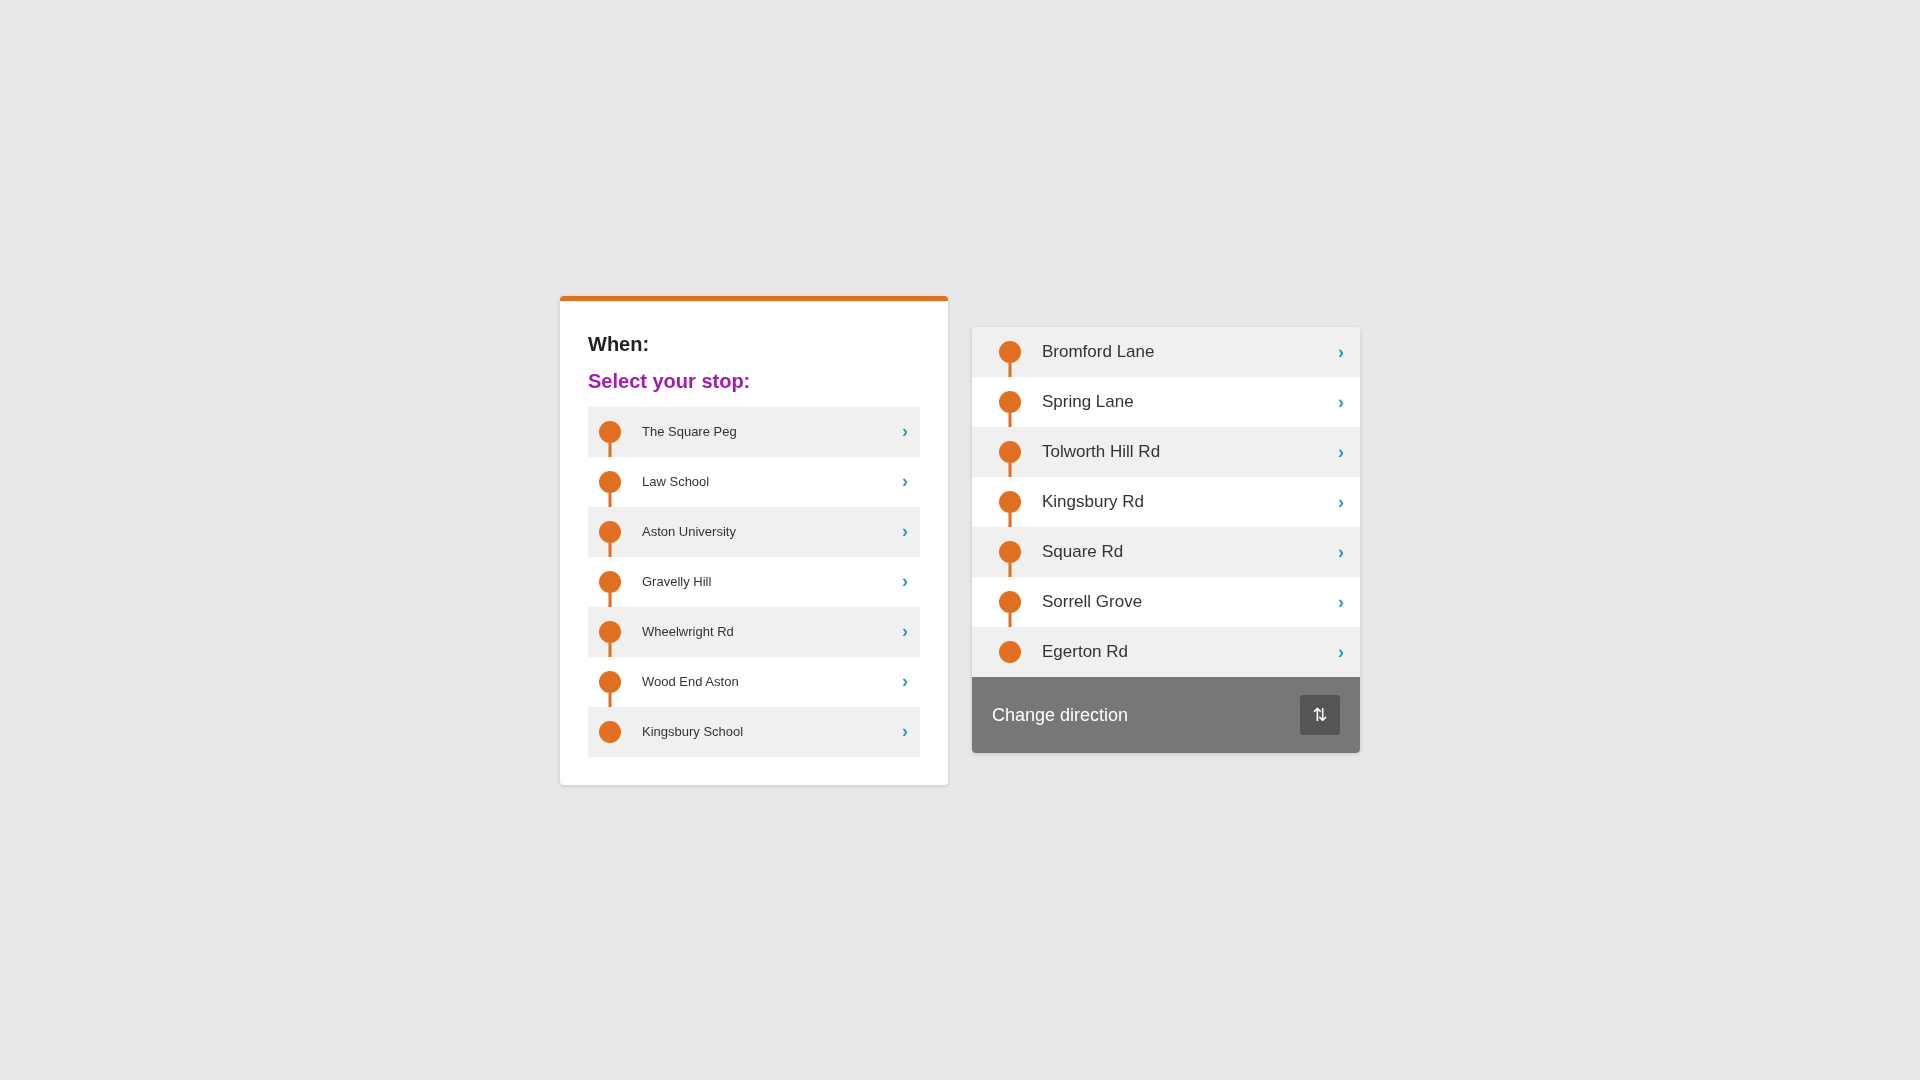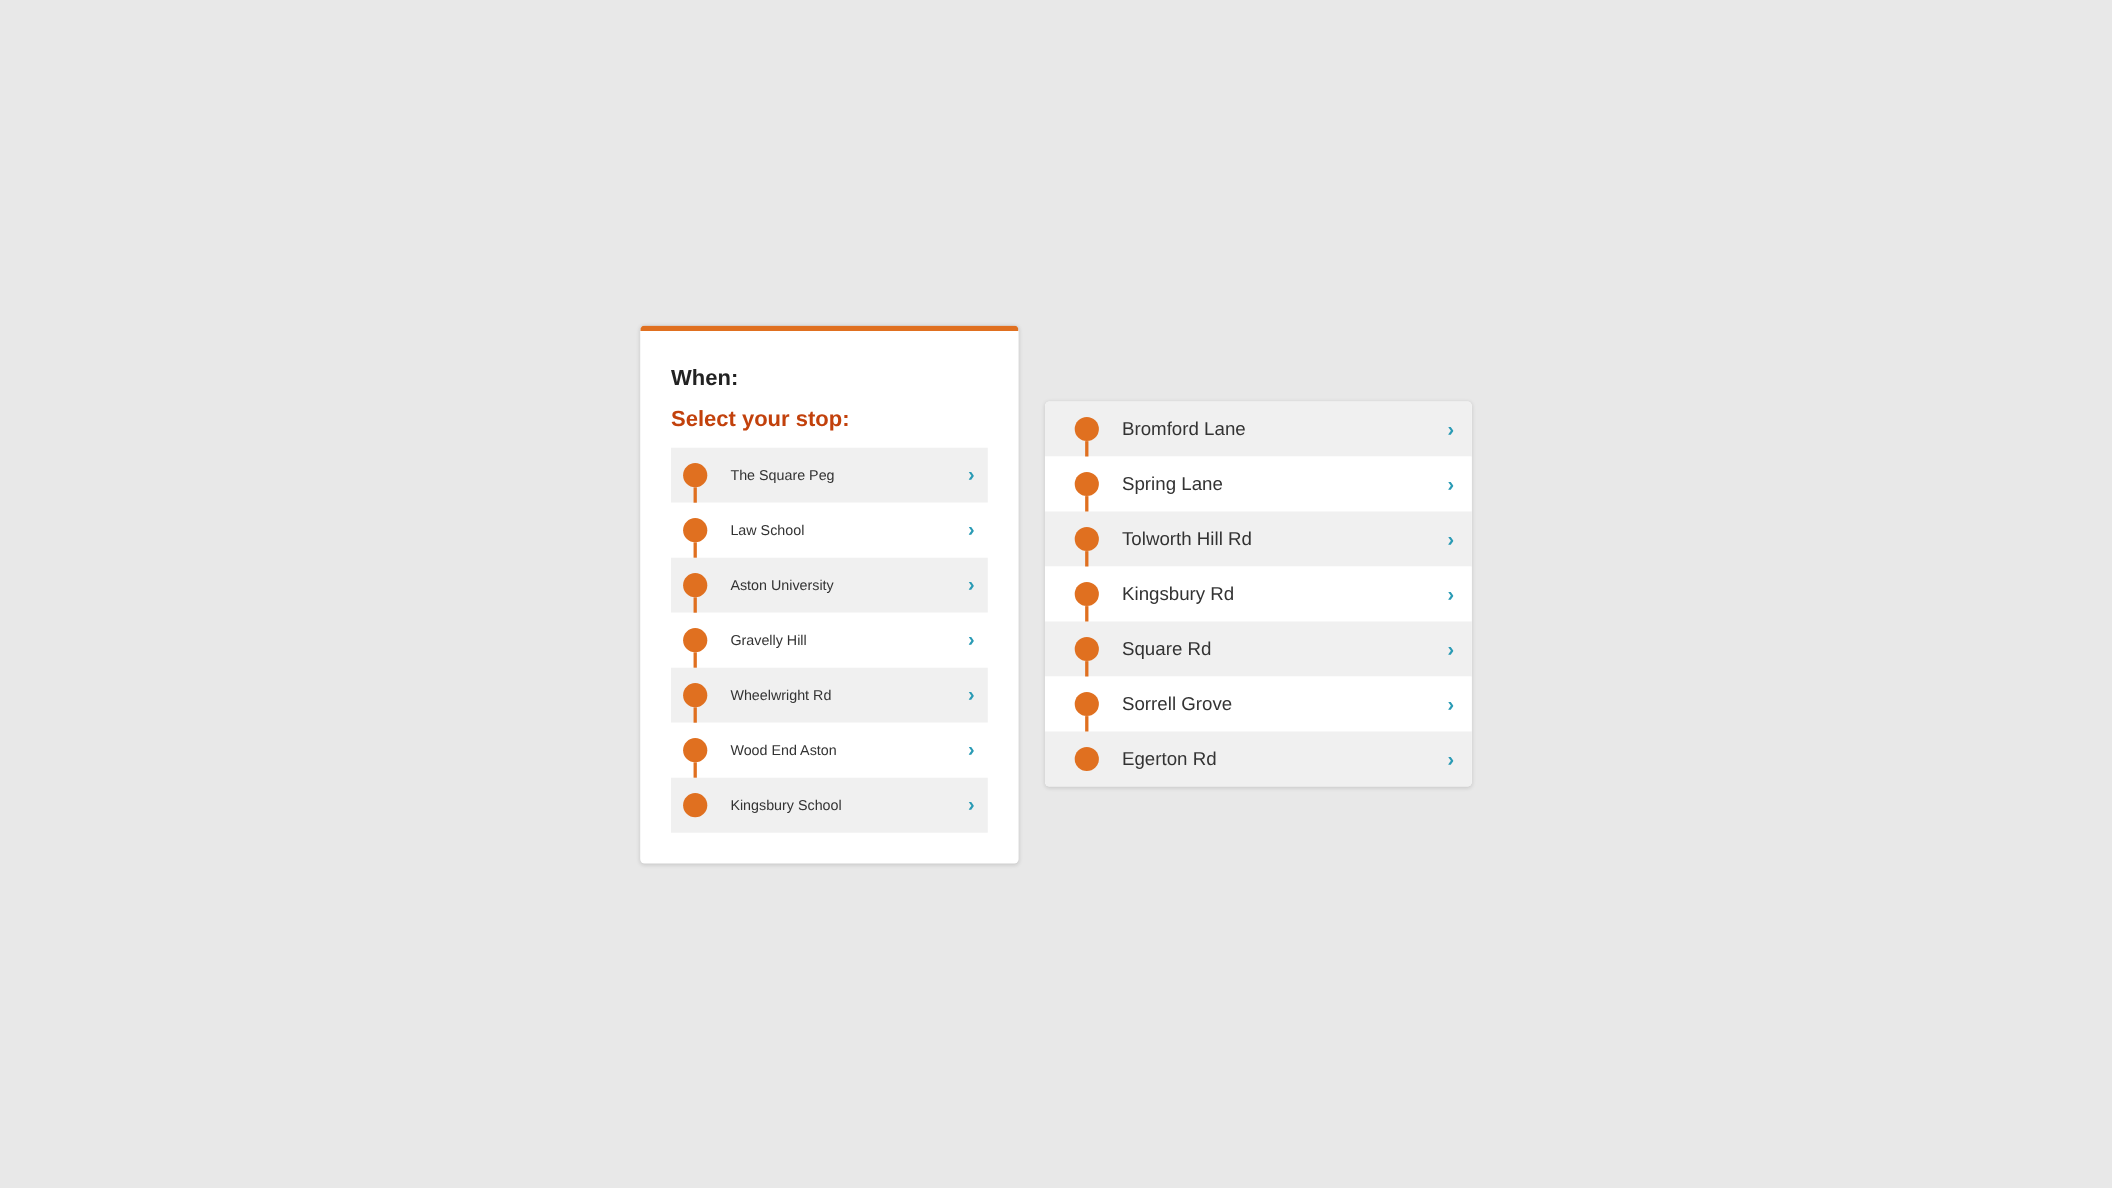--- a/index.html
+++ b/index.html
@@ -16,21 +16,21 @@
 
     .panel {
       background: #fff;
       border-radius: 4px;
       box-shadow: 0 1px 4px rgba(0,0,0,0.15);
       overflow: hidden;
     }
 
     
     .left-panel {
-      width: 344px;
+      width: 388px;
       border-top: 5px solid #e07020;
       padding: 32px 28px 28px 28px;
     }
 
     .when-label {
       font-size: 20px;
       font-weight: 700;
       color: #222;
       margin-bottom: 14px;
     }
@@ -52,21 +52,21 @@
     }
 
     .chevron-down {
       color: #aaa;
       font-size: 20px;
     }
 
     .select-stop-label {
       font-size: 20px;
       font-weight: 700;
-      color: #c2410c;
+      color: #a21caf;
       margin-bottom: 14px;
     }
 
     .stop-list {
       display: flex;
       flex-direction: column;
       position: relative;
     }
 
     .stop-item {
@@ -350,13 +350,19 @@
     </div>
       <div class="right-stop-item">
       <div class="right-stop-dot-container">
         <div class="right-stop-dot"></div>
 
       </div>
       <span class="right-stop-name">Egerton Rd</span>
       <span class="right-stop-chevron">›</span>
     </div>
     </div>
+  <div class="change-direction-btn">
+    <span class="change-direction-text">Change direction</span>
+    <div class="change-direction-icon">
+      <span>⇅</span>
+    </div>
+  </div>
 </div>
 
 </body></html>

